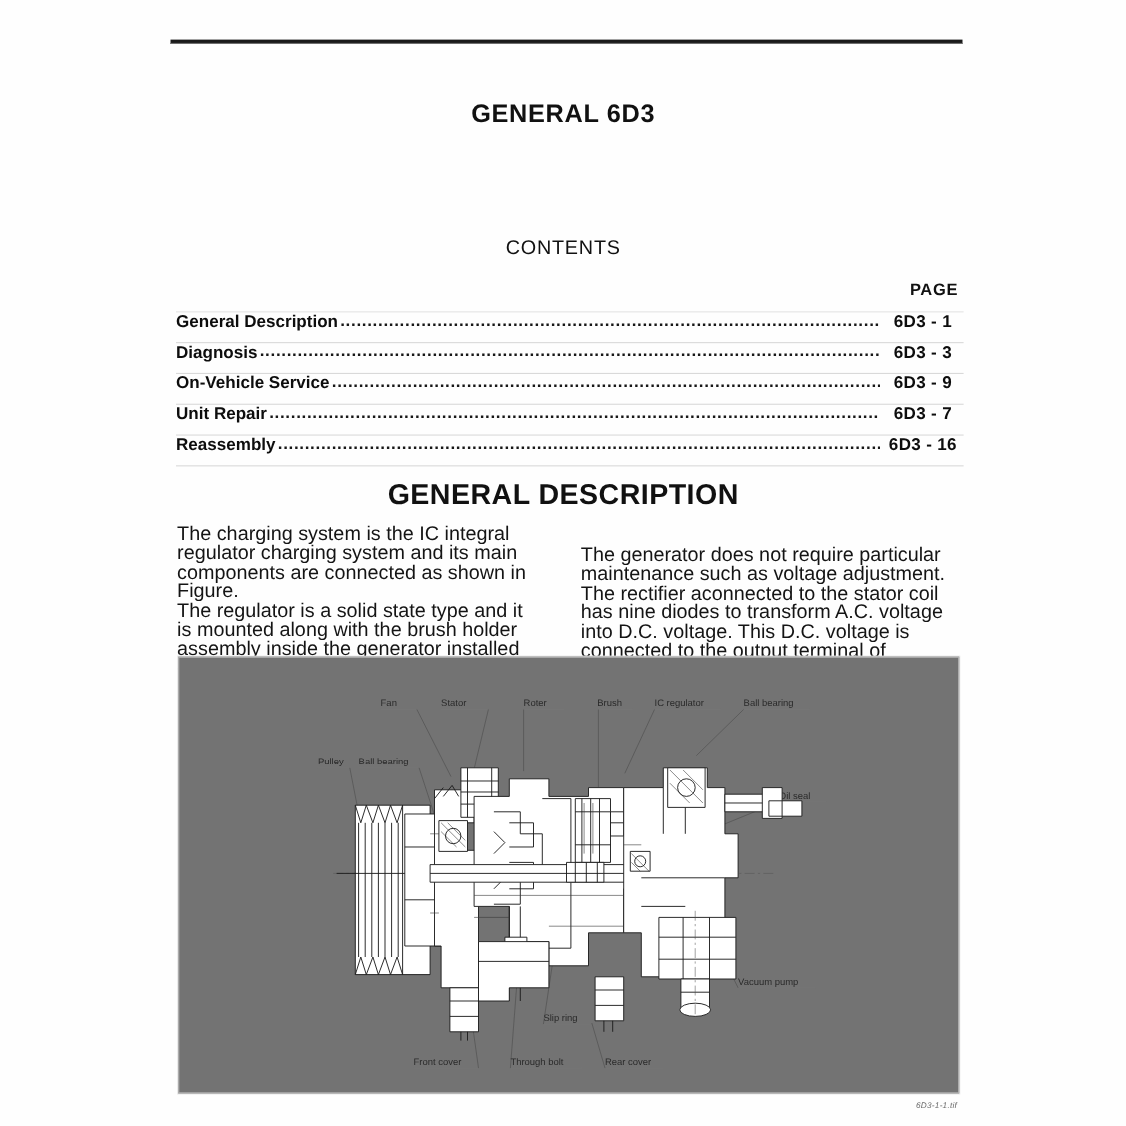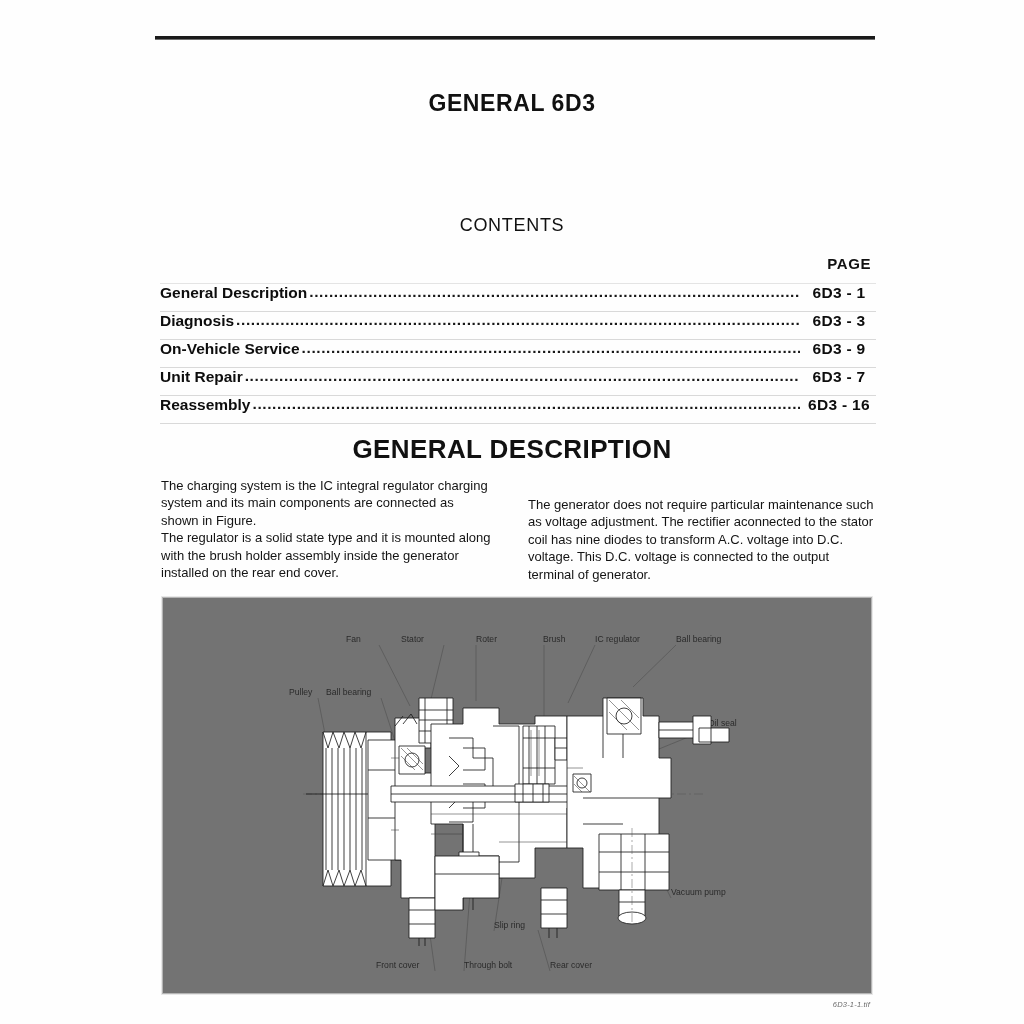--- a/index.html
+++ b/index.html
@@ -135,21 +135,21 @@
     left: 0;
     top: 434px;
     width: 1024px;
     text-align: center;
     font-size: 26px;
     font-weight: bold;
     letter-spacing: 0.4px;
   }
   .body-col {
     position: absolute;
-    font-size: 13px;
+    font-size: 18px;
     line-height: 17.4px;
     color: #141414;
   }
   .body-col.left  { left: 161px; top: 477px; width: 330px; }
   .body-col.right { left: 528px; top: 477px; width: 348px; margin-top: 19px; }
   .body-col p { margin: 0; }
   .body-col p + p { margin-top: 0px; }
 
   
   .figure-frame {

